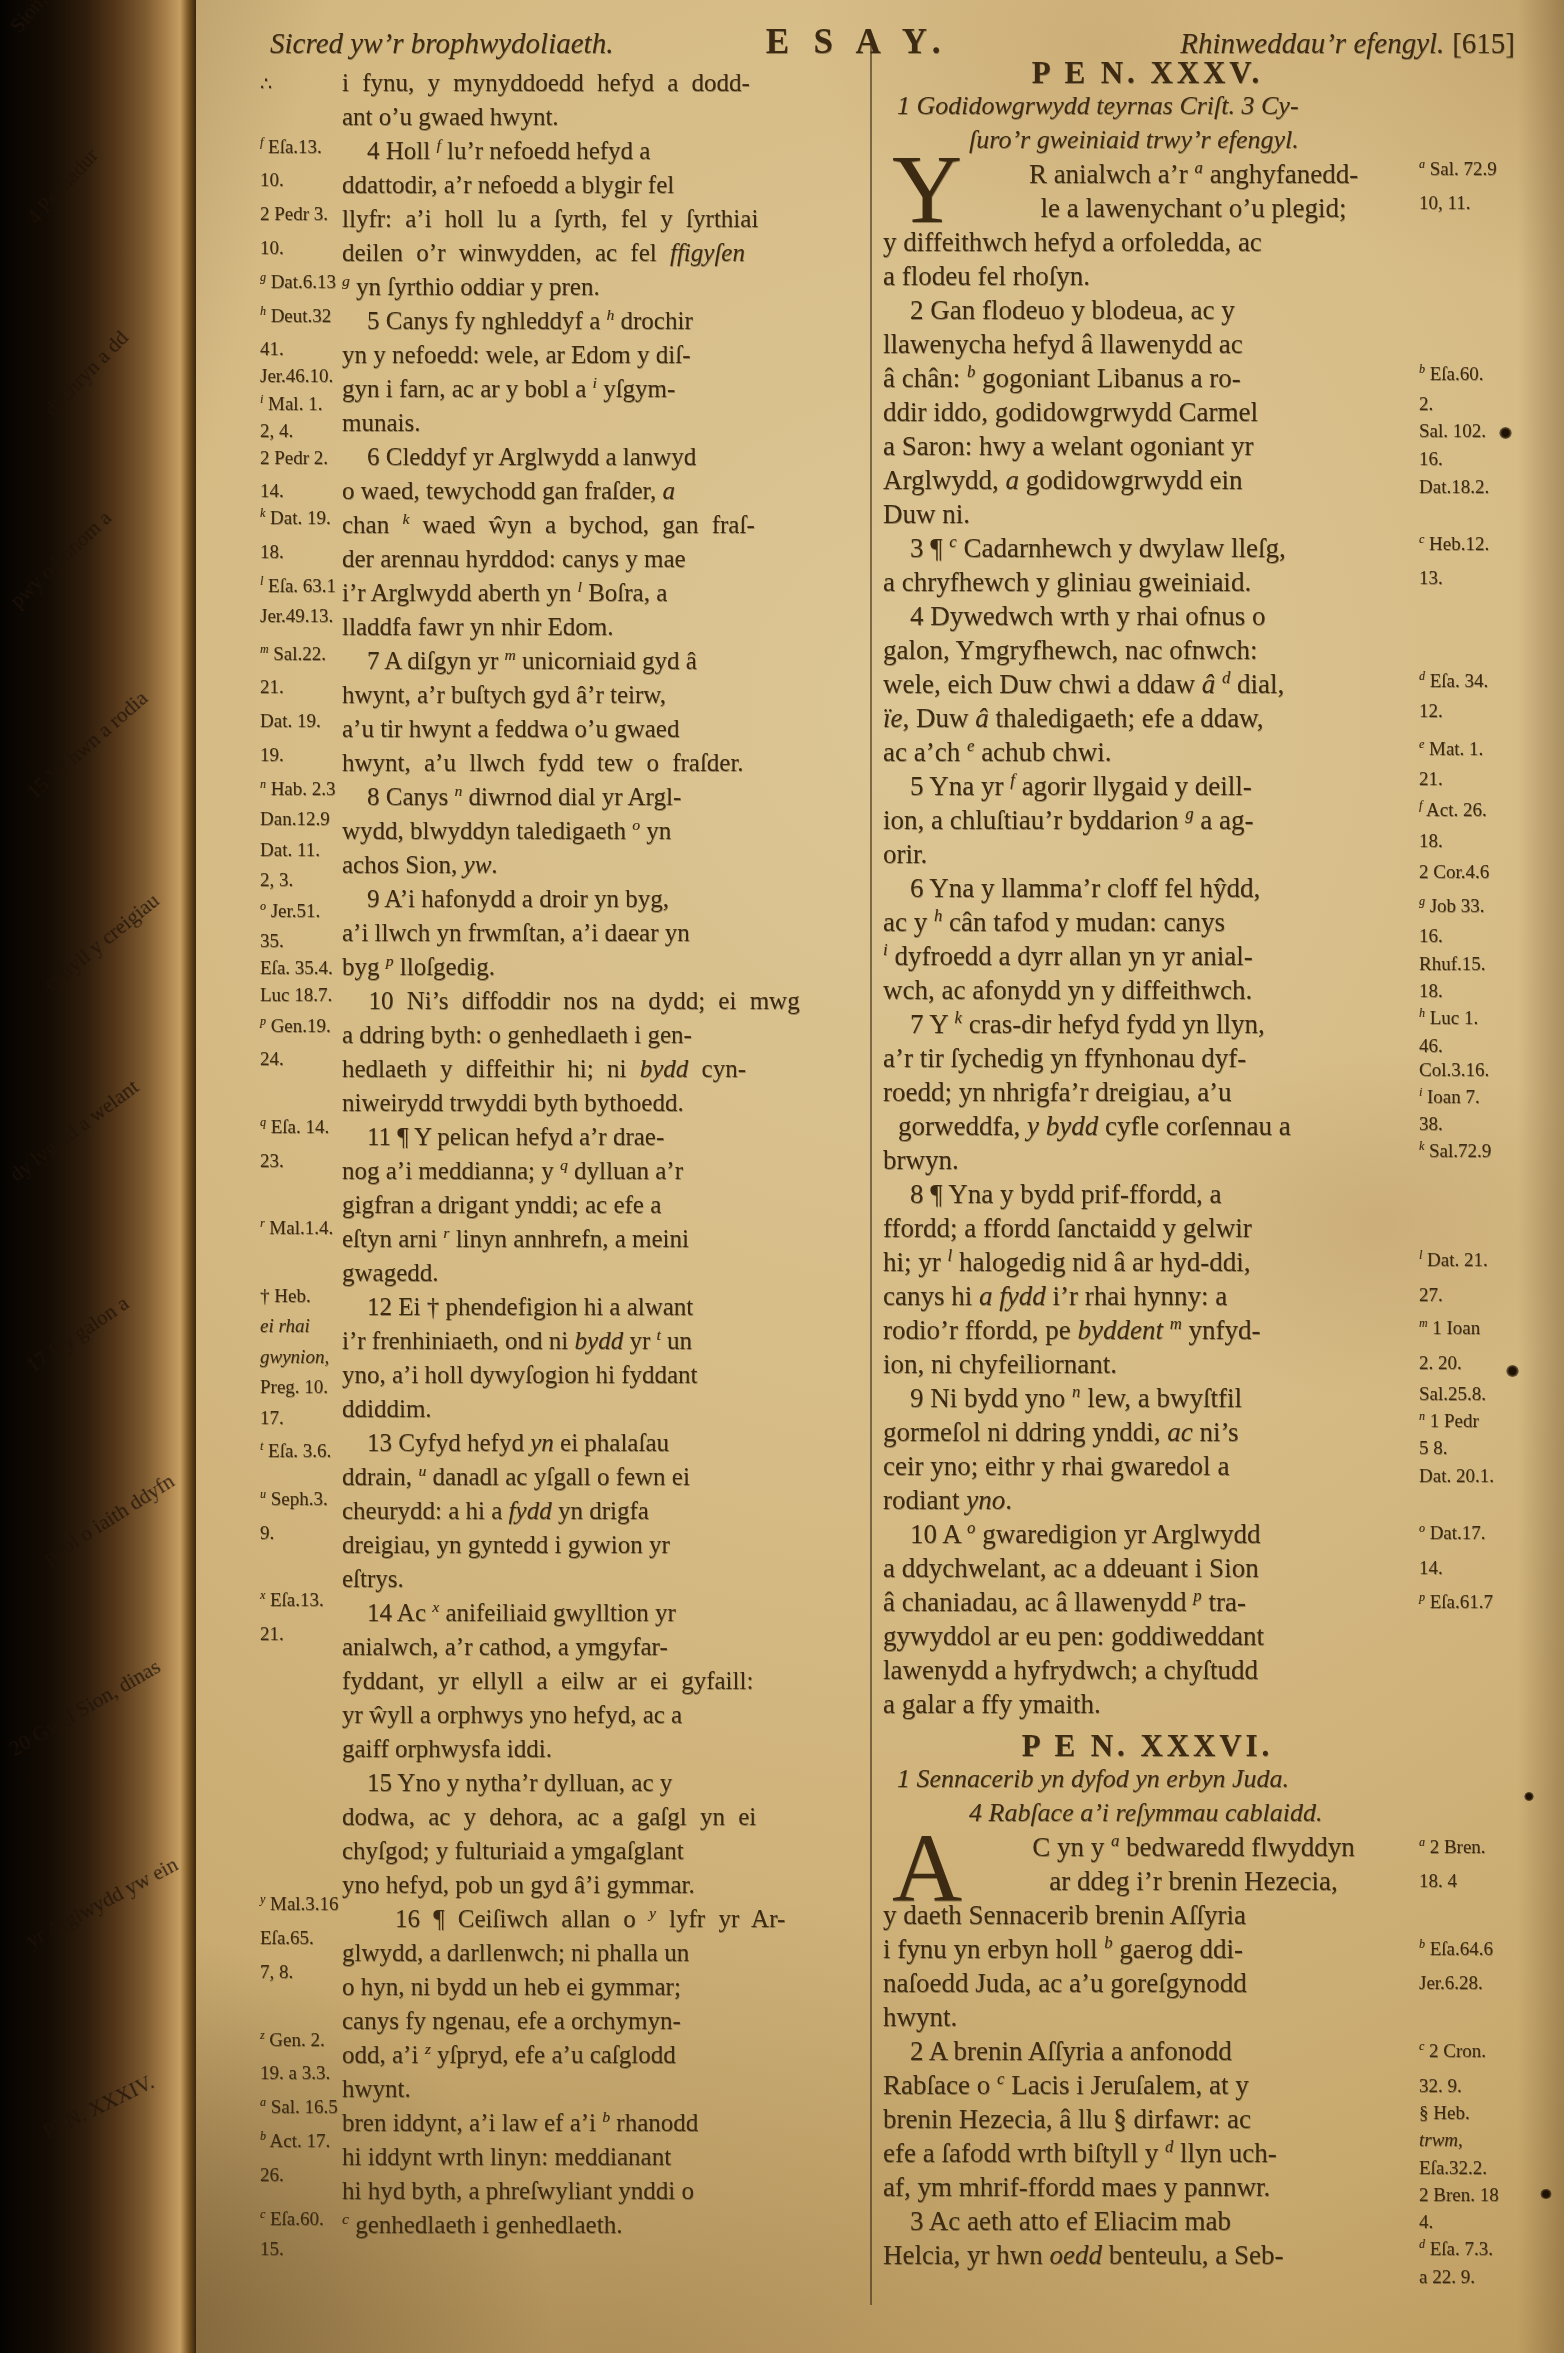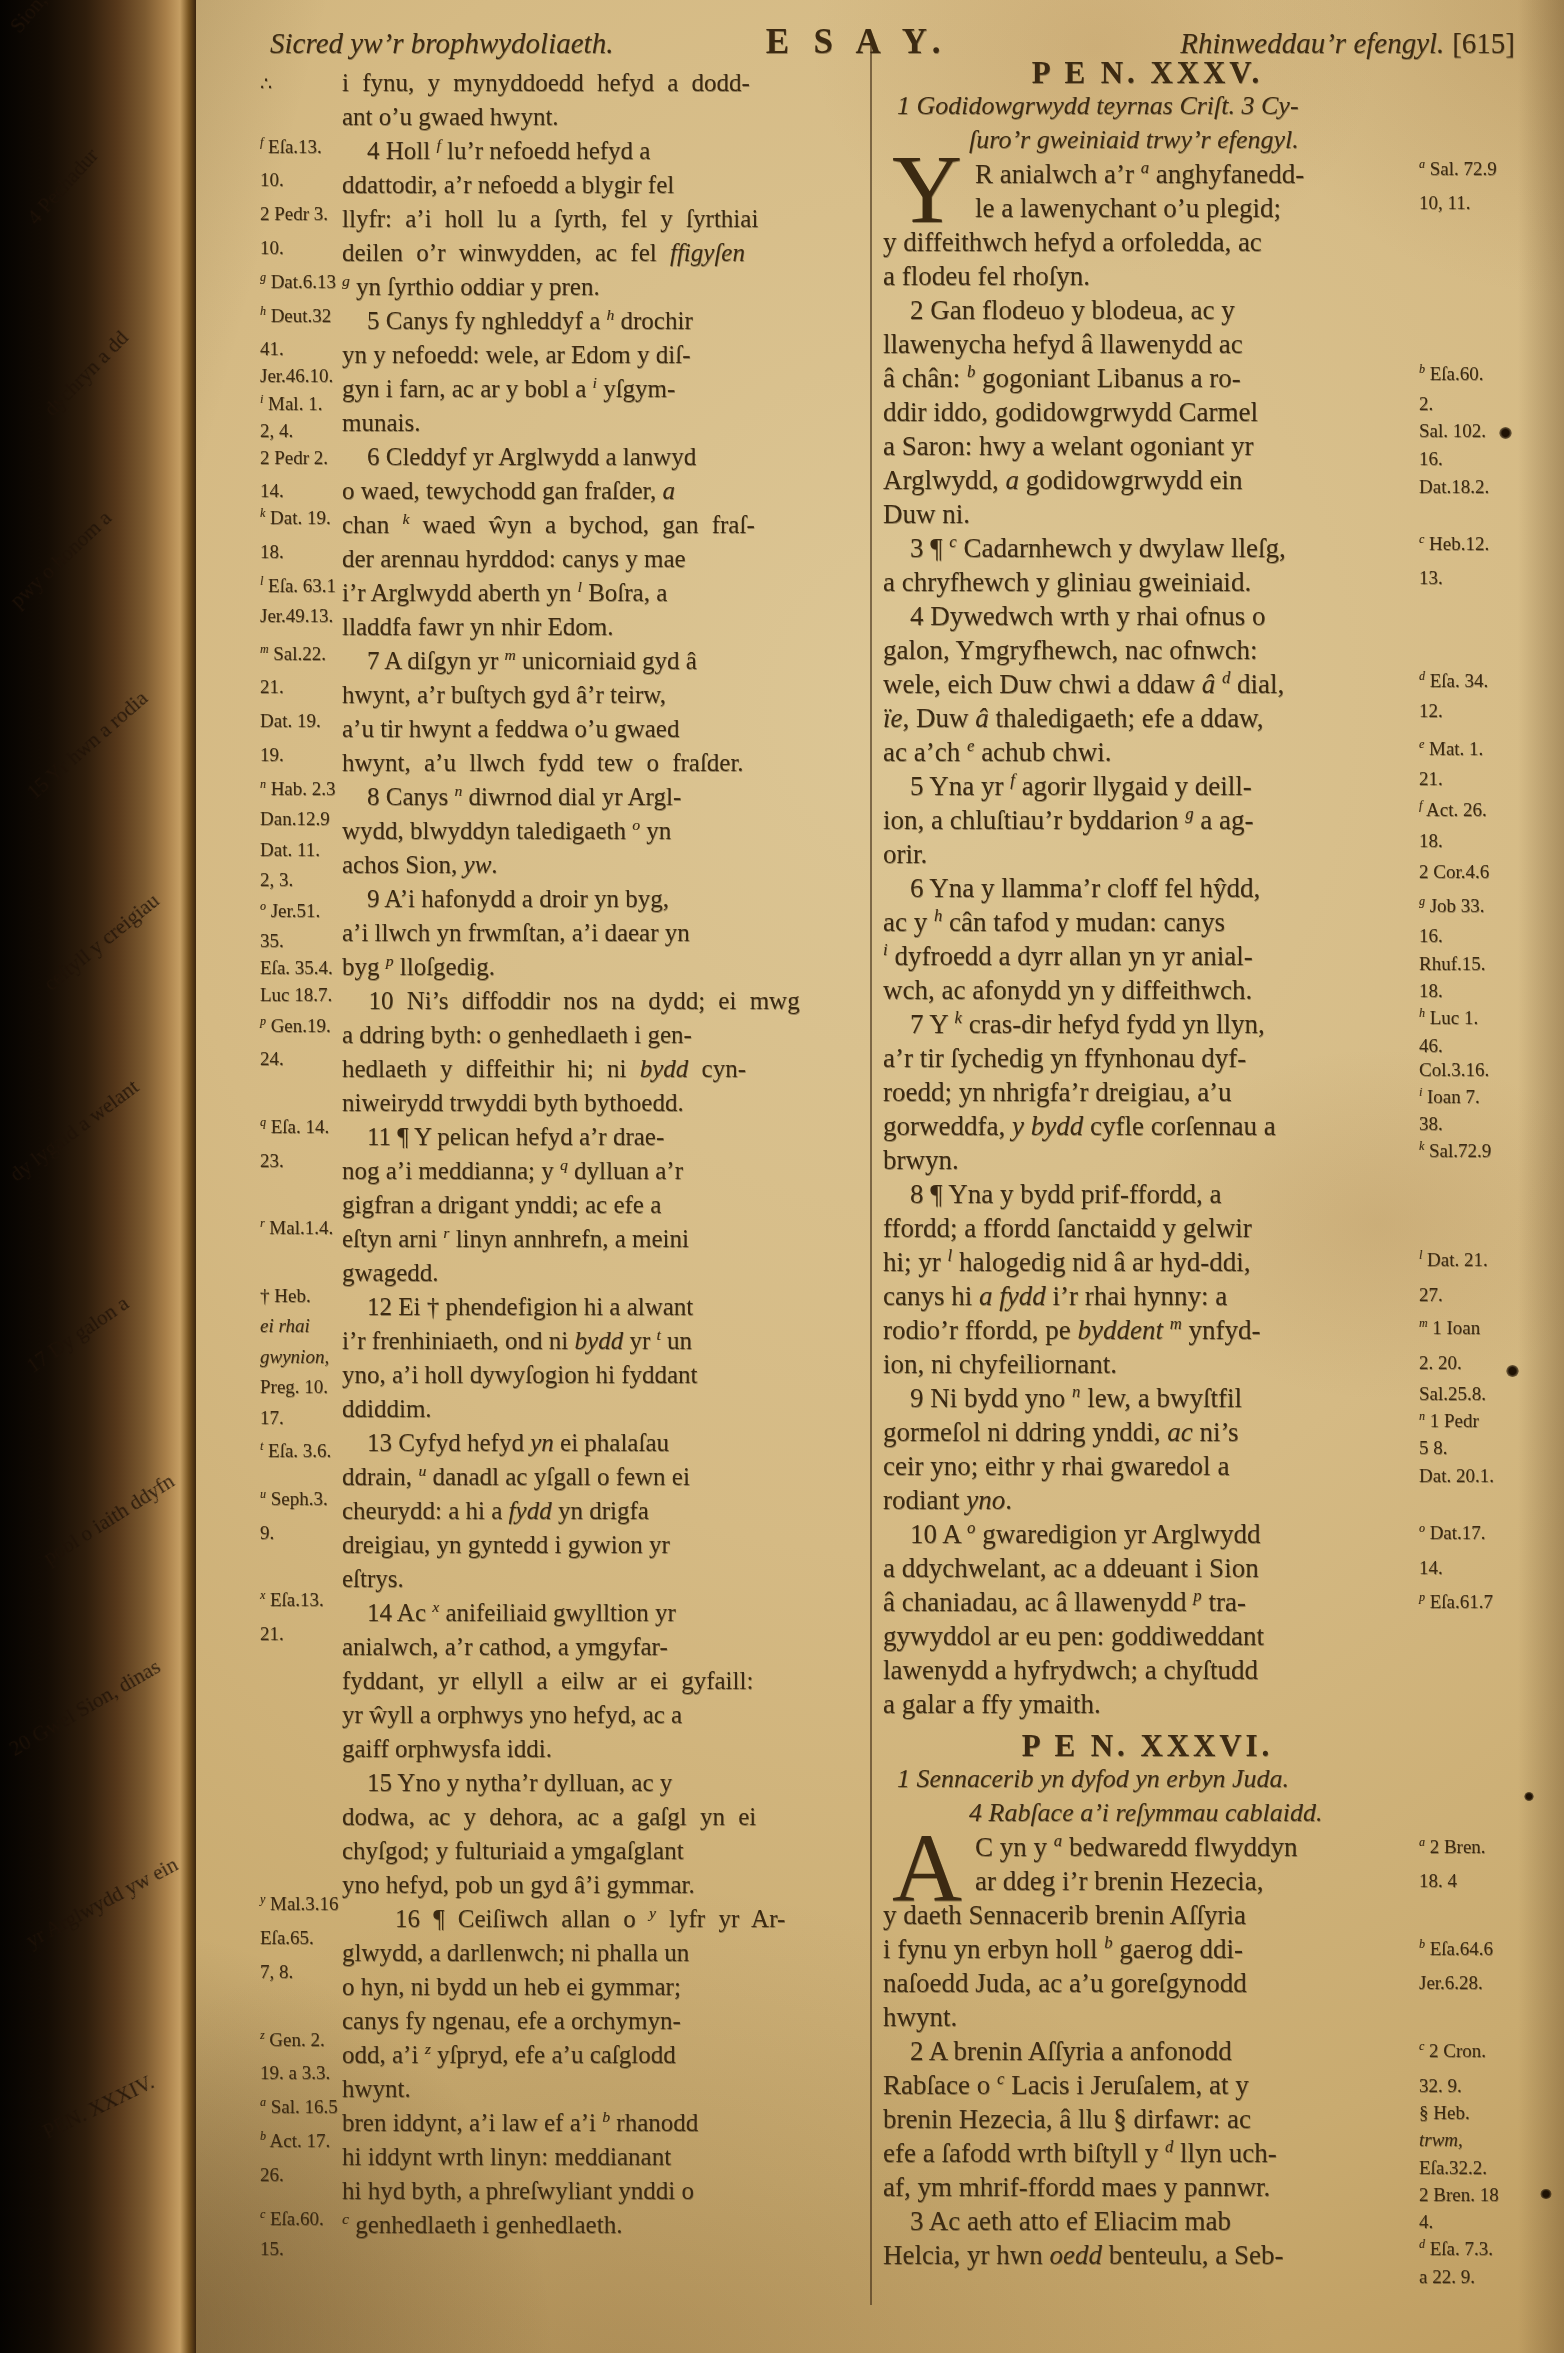--- a/index.html
+++ b/index.html
@@ -31,21 +31,21 @@
   .h-center{position:absolute;left:732px;top:22px;width:250px;text-align:center;
             font-size:35px;font-weight:bold;letter-spacing:7.8px;}
   .h-right{position:absolute;right:50px;top:27px;font-style:italic;font-size:29px;text-align:center;}
   .h-right .pagenum{font-style:normal;margin-left:7.8px;}
   
   .col-left{position:absolute;left:342px;top:69px;width:448px;font-size:25px;}
   .col-left .line{height:34px;}
   .col-right{position:absolute;left:883px;top:50px;width:529px;font-size:27px;}
   .col-right .line{height:34px;}
   .line{white-space:pre;}
-  .pad{padding-left:92px;}
+  .pad{padding-left:92px;text-align:center;}
   .summary{height:34px;font-style:italic;font-size:26px;padding-left:14px;white-space:pre;}
   .summary.ind{padding-left:86px;}
   .chap-heading{height:41px;box-sizing:border-box;padding-top:4.7px;font-size:31px;
                 font-weight:bold;text-align:center;letter-spacing:3.9px;}
   .dropcap{position:absolute;left:-3.1px;width:94px;text-align:center;
            font-size:97px;line-height:78px;}
   sup.ref{font-style:italic;font-size:62%;line-height:0;}
   em{font-style:italic;}
   
   .notes-left{position:absolute;left:260px;top:69px;width:80px;font-size:19px;}
@@ -230,21 +230,21 @@
         <div class="line"><span style="white-space: pre;">    5 Yna yr <sup class="ref">f</sup> agorir llygaid y deill-</span></div>
         <div class="line"><span style="white-space: pre;">ion, a chluſtiau’r byddarion <sup class="ref">g</sup> a ag-</span></div>
         <div class="line"><span style="white-space: pre;">orir.</span></div>
         <div class="line"><span style="white-space: pre;">    6 Yna y llamma’r cloff fel hŷdd,</span></div>
         <div class="line"><span style="white-space: pre;">ac y <sup class="ref">h</sup> cân tafod y mudan: canys</span></div>
         <div class="line"><span style="white-space: pre;"><sup class="ref">i</sup> dyfroedd a dyrr allan yn yr anial-</span></div>
         <div class="line"><span style="white-space: pre;">wch, ac afonydd yn y diffeithwch.</span></div>
         <div class="line"><span style="white-space: pre;">    7 Y <sup class="ref">k</sup> cras-dir hefyd fydd yn llyn,</span></div>
         <div class="line"><span style="white-space: pre;">a’r tir ſychedig yn ffynhonau dyf-</span></div>
         <div class="line"><span style="white-space: pre;">roedd; yn nhrigfa’r dreigiau, a’u</span></div>
-        <div class="line"><span style="white-space: pre;">gorweddfa, <em>y bydd</em> cyfle corſennau a</span></div>
+        <div class="line"><span style="white-space: pre; margin-left: 15px;">gorweddfa, <em>y bydd</em> cyfle corſennau a</span></div>
         <div class="line"><span style="white-space: pre;">brwyn.</span></div>
         <div class="line"><span style="white-space: pre;">    8 ¶ Yna y bydd prif-ffordd, a</span></div>
         <div class="line"><span style="white-space: pre;">ffordd; a ffordd ſanctaidd y gelwir</span></div>
         <div class="line"><span style="white-space: pre;">hi; yr <sup class="ref">l</sup> halogedig nid â ar hyd-ddi,</span></div>
         <div class="line"><span style="white-space: pre;">canys hi <em>a fydd</em> i’r rhai hynny: a</span></div>
         <div class="line"><span style="white-space: pre;">rodio’r ffordd, pe <em>byddent</em> <sup class="ref">m</sup> ynfyd-</span></div>
         <div class="line"><span style="white-space: pre;">ion, ni chyfeiliornant.</span></div>
         <div class="line"><span style="white-space: pre;">    9 Ni bydd yno <sup class="ref">n</sup> lew, a bwyſtfil</span></div>
         <div class="line"><span style="white-space: pre;">gormeſol ni ddring ynddi, <em>ac</em> ni’s</span></div>
         <div class="line"><span style="white-space: pre;">ceir yno; eithr y rhai gwaredol a</span></div>

